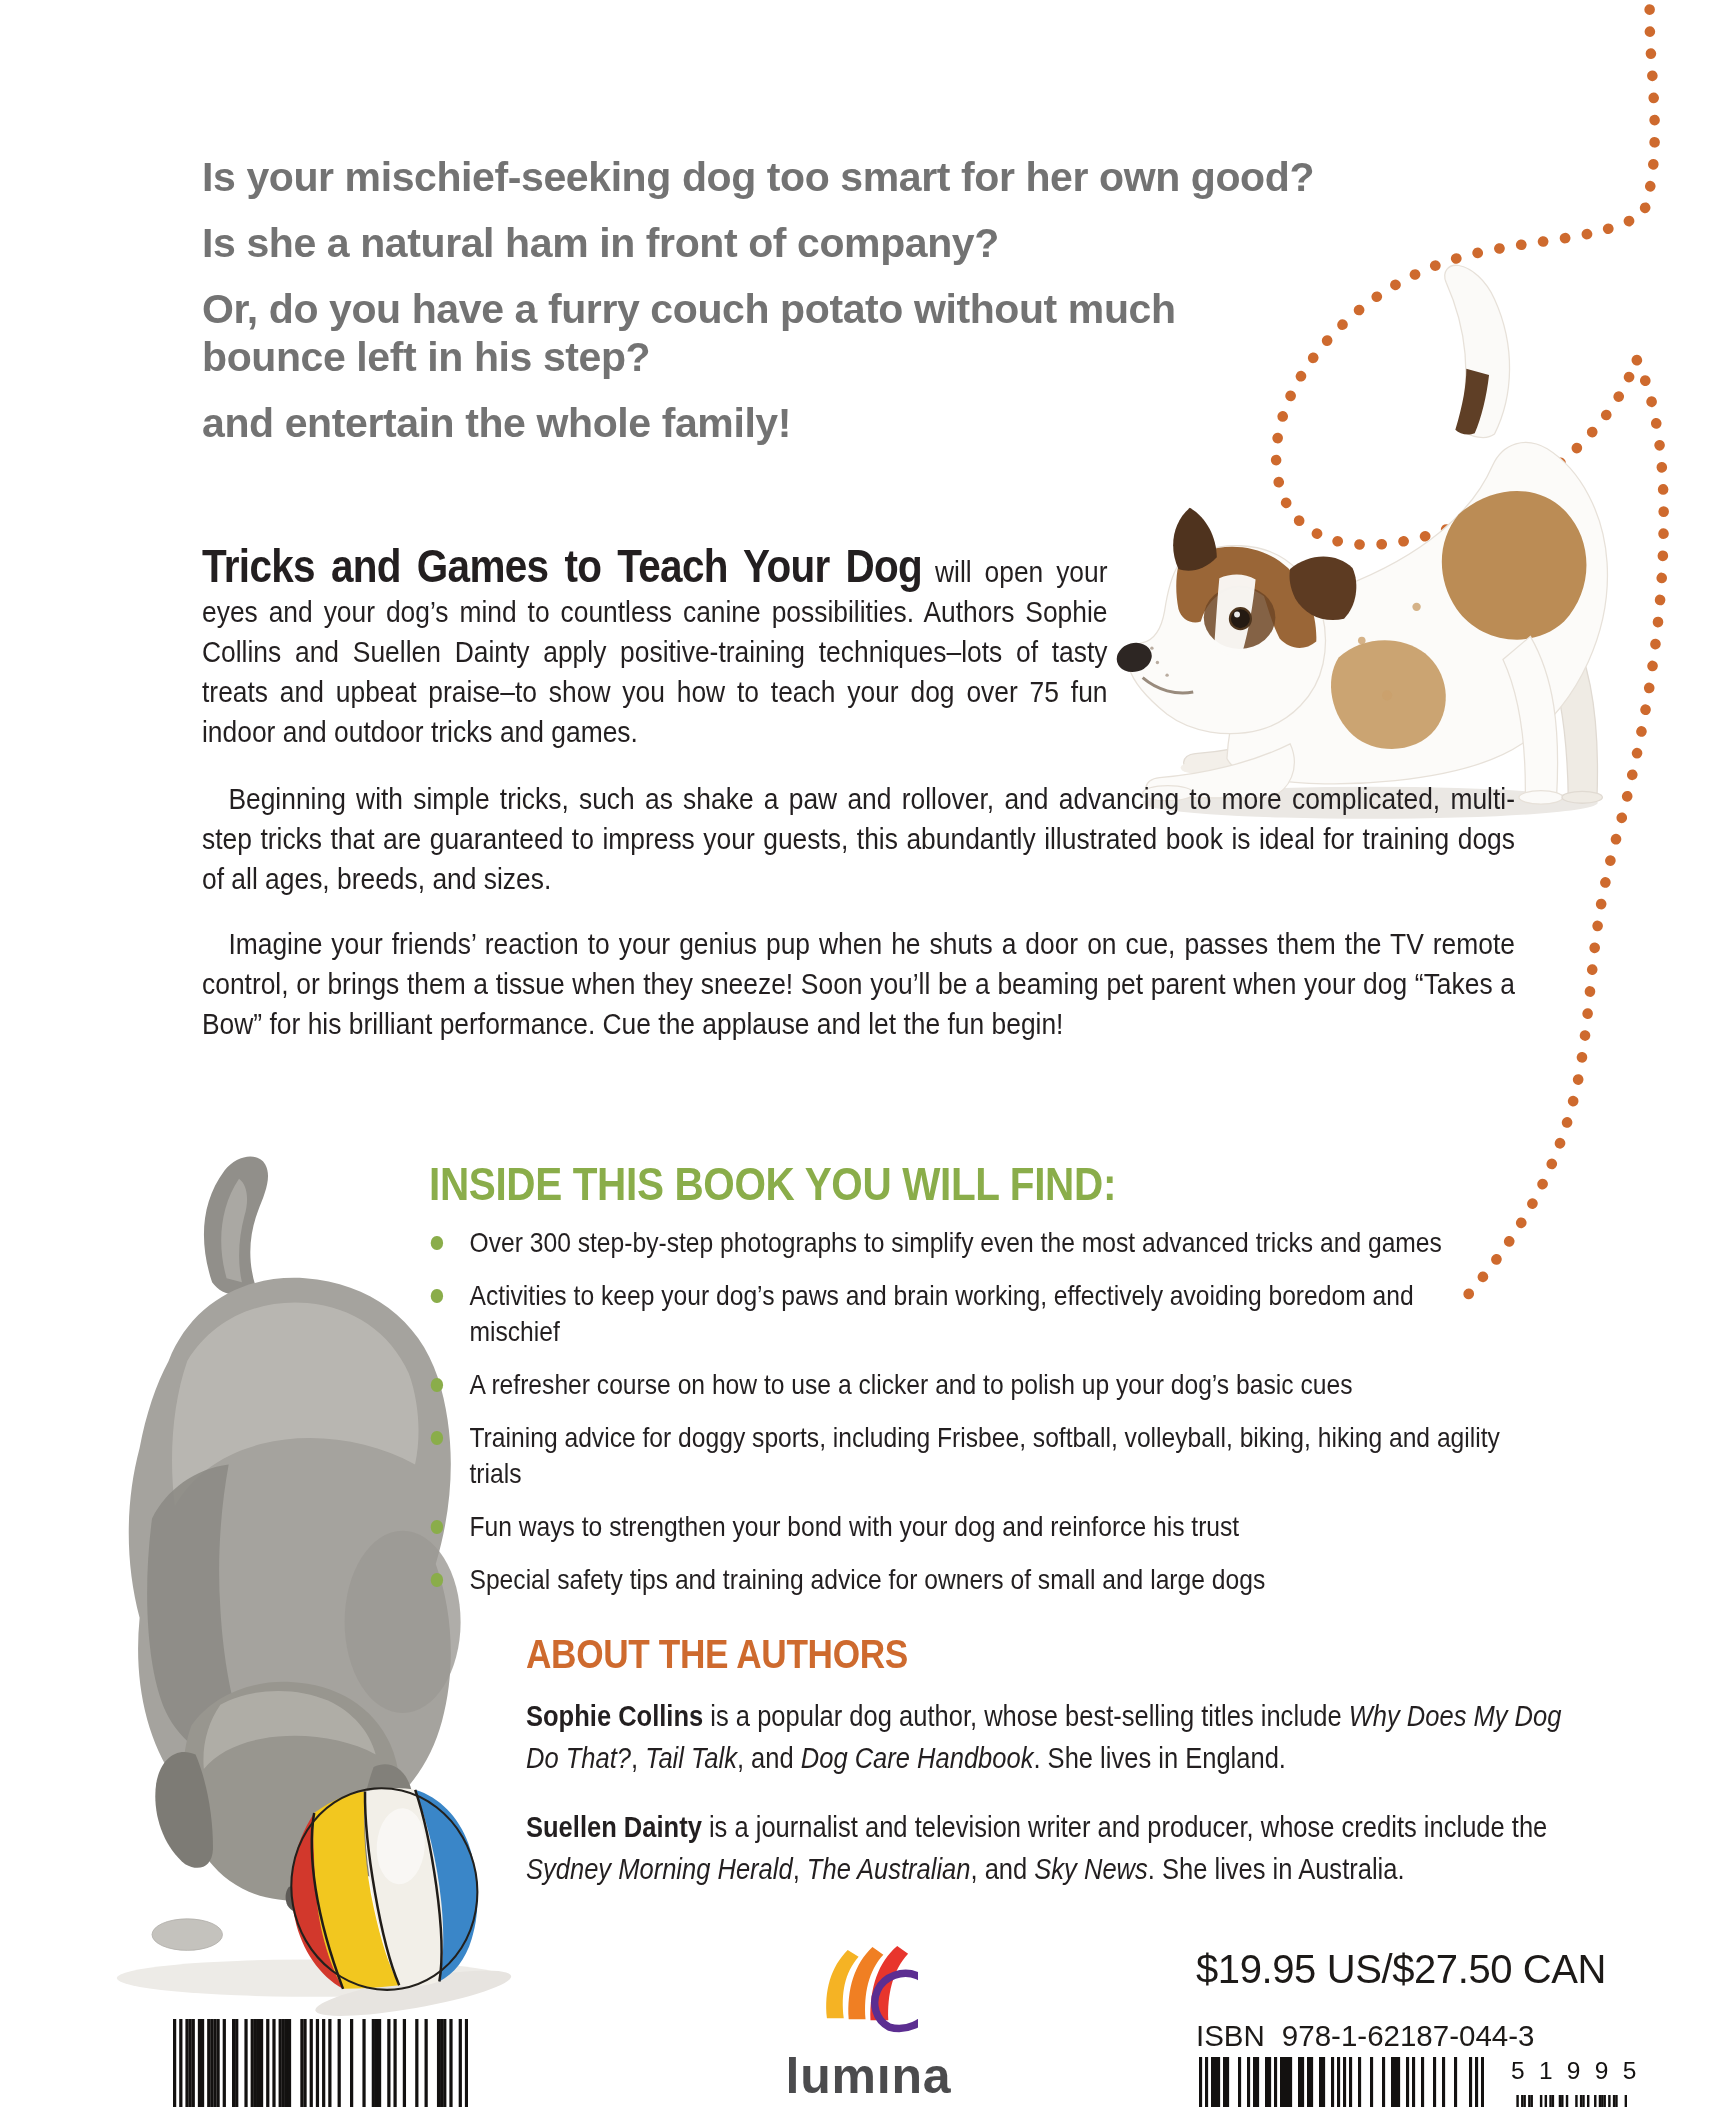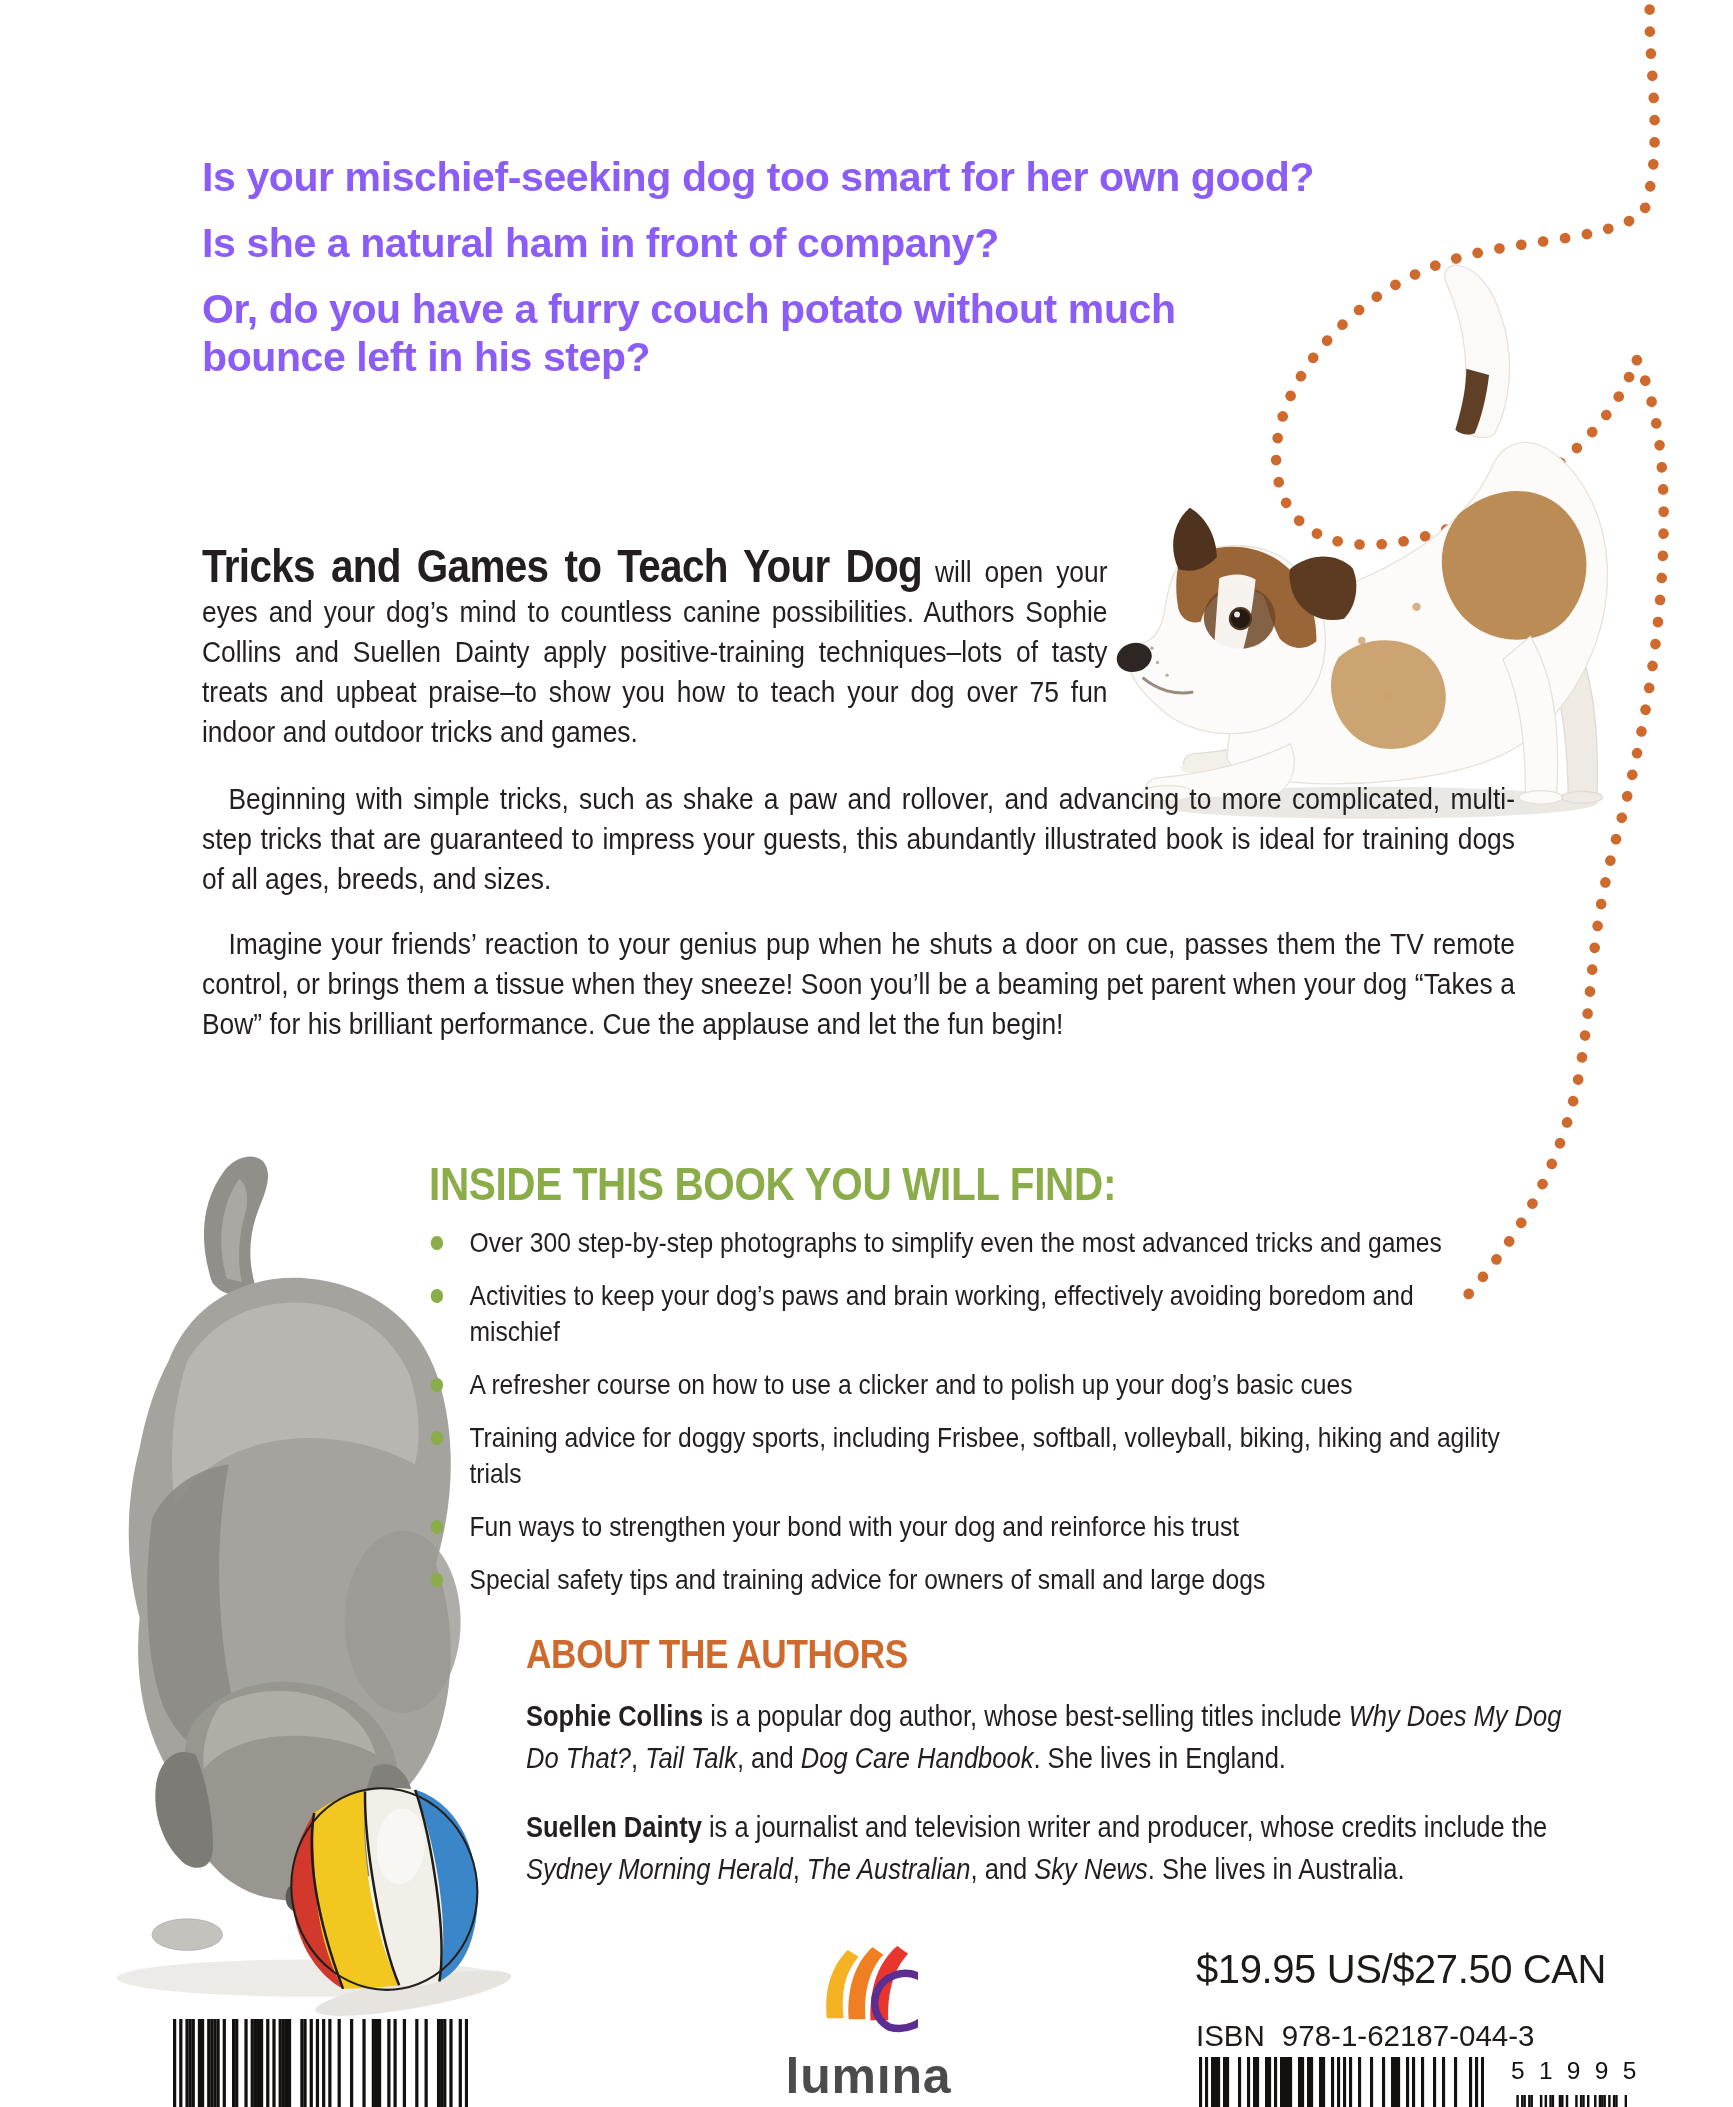--- a/index.html
+++ b/index.html
@@ -4,21 +4,21 @@
 <style>
   html,body{margin:0;padding:0;background:#ffffff;}
   body{font-family:"Liberation Sans",sans-serif;color:#231f20;}
   .page{position:relative;width:1734px;height:2328px;background:#ffffff;overflow:hidden;}
   .abs{position:absolute;}
   svg{display:block;}
   
   .sq{transform:scaleX(0.88);transform-origin:0 0;}
   
   .headlines{left:202px;top:153px;width:1349px;}
-  .hgroup{font-weight:700;font-size:41px;line-height:48px;color:#8b5cf6;letter-spacing:-0.4px;}
+  .hgroup{font-weight:700;font-size:41px;line-height:48px;color:#737373;letter-spacing:-0.4px;}
   .hgroup+.hgroup{margin-top:18px;}
   
   .intro{left:202px;top:546px;width:1492px;font-size:30px;line-height:40px;}
   .intro p{margin:0;text-align:justify;}
   .p1{width:1029px;margin-bottom:27px !important;}
   .p2,.p3{text-indent:30px;}
   .p3{margin-top:24.5px !important;}
   .runin{font-weight:700;font-size:46px;letter-spacing:-0.8px;line-height:40px;}
   .b{font-weight:700;}
   .i{font-style:italic;}
@@ -68,20 +68,21 @@
       <div>Is your mischief-seeking dog too smart for her own good?</div>
     </div>
     <div class="hgroup">
       <div>Is she a natural ham in front of company?</div>
     </div>
     <div class="hgroup">
       <div>Or, do you have a furry couch potato without much</div>
       <div>bounce left in his step?</div>
     </div>
     <div class="hgroup">
+      <div>and entertain the whole family!</div>
     </div>
   </section>
 
   <svg class="abs" style="left:1092px;top:236px" width="548" height="590" viewBox="0 0 1300 1400">
     <ellipse cx="660" cy="1345" rx="540" ry="38" fill="#ebe8e4"></ellipse>
 
     <path d="M 955 470 C 1000 380 1005 260 955 150 C 935 105 900 75 870 70 C 845 66 830 85 840 110 C 880 200 905 320 870 455 C 900 480 935 485 955 470 Z" fill="#fbfaf8" stroke="#e7e1d9" stroke-width="3"></path>
     <path d="M 862 460 C 880 400 888 355 888 315 L 942 330 C 936 382 924 432 908 468 C 892 475 872 470 862 460 Z" fill="#5f3f26"></path>
 
     <path d="M 1135 930 C 1185 1020 1205 1150 1198 1335 L 1130 1335 C 1128 1190 1112 1075 1078 990 Z" fill="#efebe4" stroke="#e0dad2" stroke-width="3"></path>

